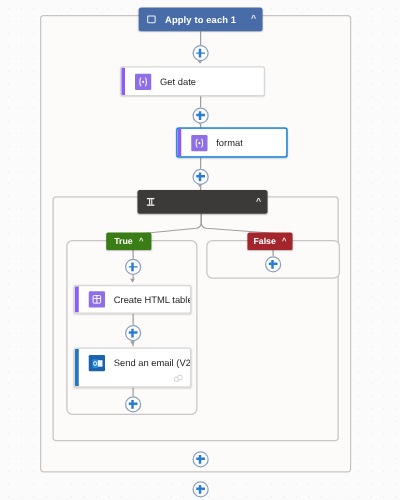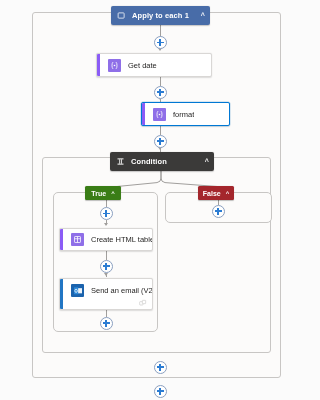--- a/index.html
+++ b/index.html
@@ -300,21 +300,20 @@
 
 <div class="scope-header hdr-condition">
   <span class="hdr-icon">
     <svg viewBox="0 0 12 12" width="9" height="9" aria-hidden="true">
       <rect x="2" y="1.8" width="8" height="1.4" fill="#ffffff"></rect>
       <rect x="2" y="8.8" width="8" height="1.4" fill="#ffffff"></rect>
       <rect x="4.3" y="3" width="1.2" height="6" fill="#ffffff"></rect>
       <rect x="6.6" y="3" width="1.2" height="6" fill="#ffffff"></rect>
     </svg>
   </span>
-  <span class="hdr-label">Condition</span>
   <span class="hdr-chevron">^</span>
 </div>
 
 <div class="branch-pill pill-true">
   <span>True</span>
   <span class="pill-chevron">^</span>
 </div>
 <div class="branch-pill pill-false">
   <span>False</span>
   <span class="pill-chevron">^</span>

